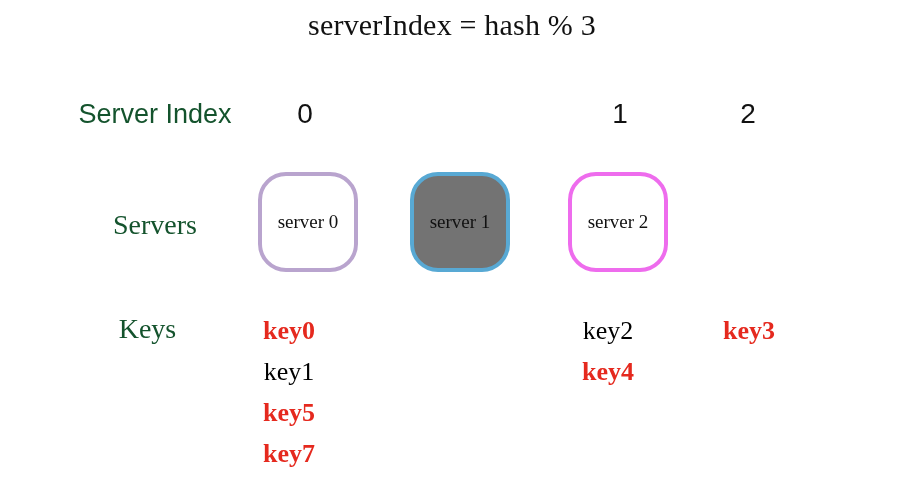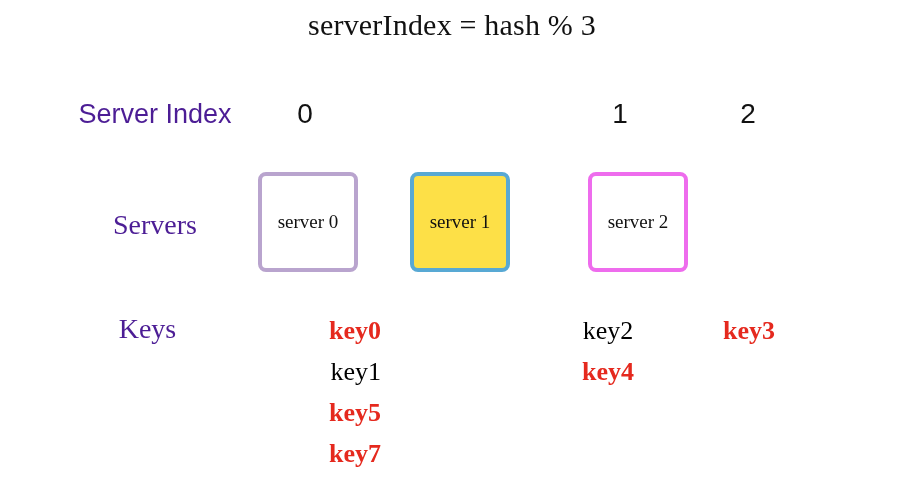--- a/index.html
+++ b/index.html
@@ -33,21 +33,21 @@
     letter-spacing: 0.2px;
     color: #111111;
     white-space: nowrap;
   }
 
   
   .row-label {
     position: absolute;
     text-align: center;
     white-space: nowrap;
-    color: #4c1d95;
+    color: #14532d;
   }
   .row-label.sans {
     font-family: "Liberation Sans", sans-serif;
     font-size: 27px;
     line-height: 30px;
   }
   .row-label.serif {
     font-family: "Liberation Serif", serif;
     font-size: 28px;
     line-height: 32px;
@@ -83,21 +83,21 @@
 
   
   .server-box {
     position: absolute;
     top: 172px;
     width: 100px;
     height: 100px;
     box-sizing: border-box;
     border-style: solid;
     border-width: 4px;
-    border-radius: 8px;
+    border-radius: 28px;
     background: #ffffff;
     display: flex;
     align-items: center;
     justify-content: center;
   }
   .server-box .server-text {
     font-family: "Liberation Serif", serif;
     font-size: 19px;
     line-height: 22px;
     color: #111111;
@@ -138,30 +138,30 @@
   <div class="row-label serif" id="label-keys">Keys</div>
 
   <div class="index-num" style="left:265px;">0</div>
   <div class="index-num" style="left:580px;">1</div>
   <div class="index-num" style="left:708px;">2</div>
 
   <div class="server-box" style="left:258px; border-color:#b9a4ce; background:#ffffff;">
     <span class="server-text">server 0</span>
   </div>
 
-  <div class="server-box" style="left:410px; border-color:#58a9d4; background:#fde047;">
+  <div class="server-box" style="left:410px; border-color:#58a9d4; background:#737373;">
     <span class="server-text">server 1</span>
   </div>
 
-  <div class="server-box" style="left:588px; border-color:#ee6ced; background:#ffffff;">
+  <div class="server-box" style="left:568px; border-color:#ee6ced; background:#ffffff;">
     <span class="server-text">server 2</span>
   </div>
 
 
-  <div class="key-col" style="left:211px;text-align:right;">
+  <div class="key-col" style="left:204px;">
     <div class="key-item moved">key0</div>
     <div class="key-item">key1</div>
     <div class="key-item moved">key5</div>
     <div class="key-item moved">key7</div>
   </div>
 
   <div class="key-col" style="left:523px;">
     <div class="key-item">key2</div>
     <div class="key-item moved">key4</div>
   </div>

